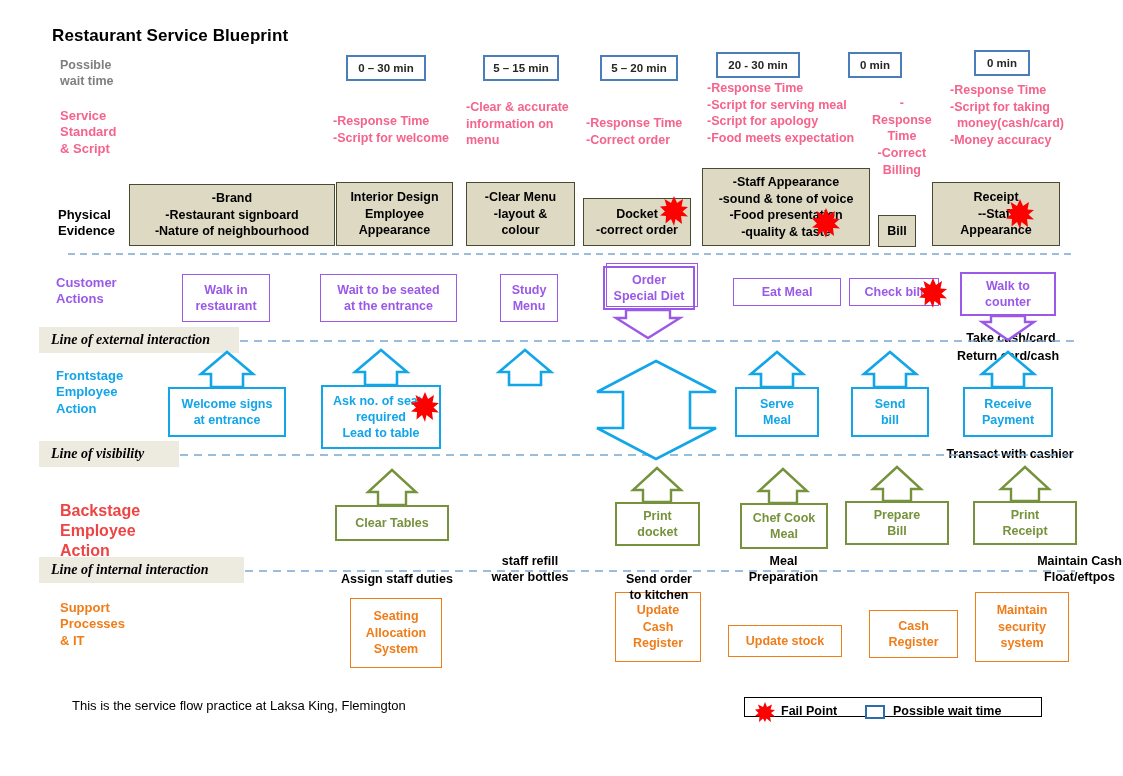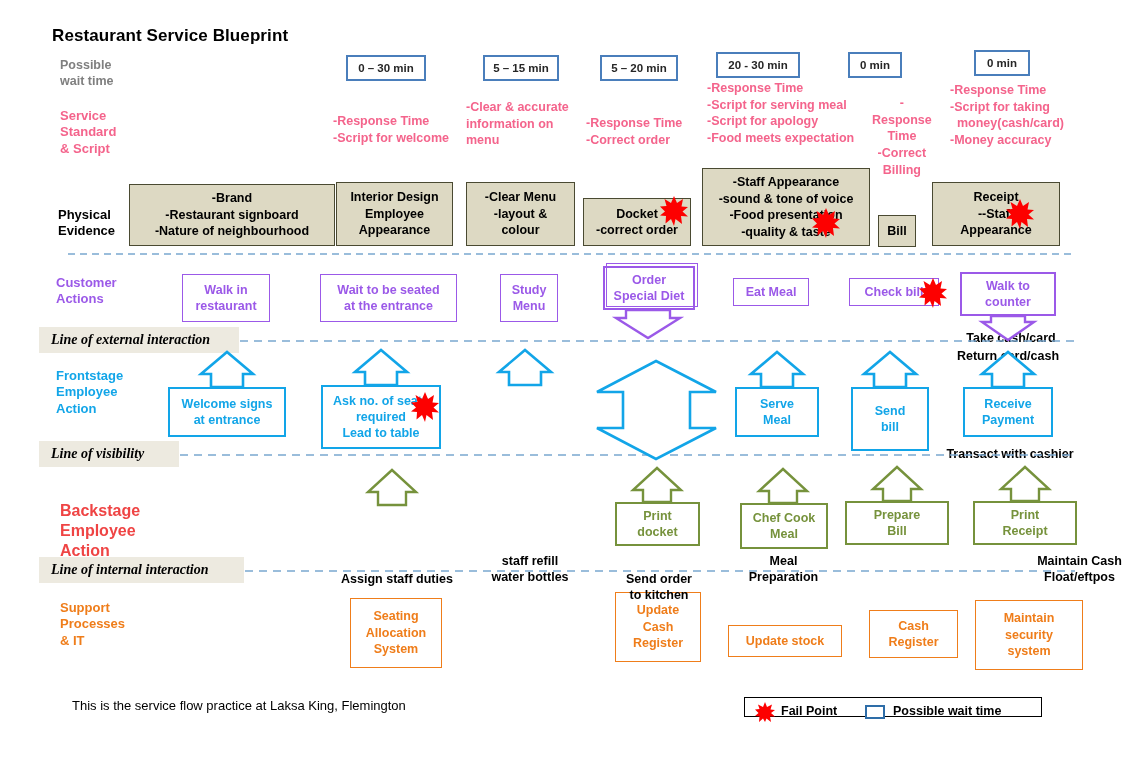--- a/index.html
+++ b/index.html
@@ -186,60 +186,61 @@
 
   <div class="abs custbox" style="left:182px; top:274px; width:88px; height:48px; white-space:pre;">Walk in
 restaurant</div>
   <div class="abs custbox" style="left:320px; top:274px; width:137px; height:48px; white-space:pre;">Wait to be seated
 at the entrance</div>
   <div class="abs custbox" style="left:500px; top:274px; width:58px; height:48px; white-space:pre;">Study
 Menu</div>
   <div class="abs custbox thick" style="left:603px; top:266px; width:92px; height:44px; white-space:pre;">Order
 Special Diet</div>
   <div class="abs" style="left:606px; top:263px; width:92px; height:44px; border:1.6px solid #9b59e8;"></div>
-  <div class="abs custbox" style="left:733px; top:278px; width:76px; height:28px;">Eat Meal</div>
+  <div class="abs custbox" style="left:733px; top:278px; width:108px; height:28px;">Eat Meal</div>
   <div class="abs custbox" style="left:849px; top:278px; width:90px; height:28px;">Check bill</div>
   <div class="abs custbox thick" style="left:960px; top:272px; width:96px; height:44px; white-space:pre;">Walk to
 counter</div>
 
   <div class="abs frontbox" style="left:168px; top:387px; width:118px; height:50px; white-space:pre;">Welcome signs
 at entrance</div>
   <div class="abs frontbox" style="left:321px; top:385px; width:120px; height:64px; white-space:pre;">Ask no. of seats
 required
 Lead to table</div>
   <div class="abs" style="left:597px; top:366px; width:118px; height:88px;">
     <span class="abs" style="left:0; top:22px; width:118px; text-align:center; color:#12a5e8; font-size:12.5px; font-weight:bold; line-height:1.35; white-space:pre;">Take
 Order</span>
   </div>
   <div class="abs frontbox" style="left:735px; top:387px; width:84px; height:50px; white-space:pre;">Serve
 Meal</div>
-  <div class="abs frontbox" style="left:851px; top:387px; width:78px; height:64px; white-space:pre;">Send
+  <div class="abs frontbox" style="left:851px; top:387px; width:78px; height:50px; white-space:pre;">Send
 bill</div>
   <div class="abs frontbox" style="left:963px; top:387px; width:90px; height:50px; white-space:pre;">Receive
 Payment</div>
 
+  <div class="abs backbox" style="left:335px; top:505px; width:114px; height:36px;">Clear Tables</div>
   <div class="abs backbox" style="left:615px; top:502px; width:85px; height:44px; white-space:pre;">Print
 docket</div>
   <div class="abs backbox" style="left:740px; top:503px; width:88px; height:46px; white-space:pre;">Chef Cook
 Meal</div>
   <div class="abs backbox" style="left:845px; top:501px; width:104px; height:44px; white-space:pre;">Prepare
 Bill</div>
   <div class="abs backbox" style="left:973px; top:501px; width:104px; height:44px; white-space:pre;">Print
 Receipt</div>
 
   <div class="abs suppbox" style="left:350px; top:598px; width:92px; height:70px; white-space:pre;">Seating
 Allocation
 System</div>
   <div class="abs suppbox" style="left:615px; top:592px; width:86px; height:70px; white-space:pre;">Update
 Cash
 Register</div>
   <div class="abs suppbox" style="left:728px; top:625px; width:114px; height:32px;">Update stock</div>
   <div class="abs suppbox" style="left:869px; top:610px; width:89px; height:48px; white-space:pre;">Cash
 Register</div>
-  <div class="abs suppbox" style="left:975px; top:592px; width:108px; height:70px; white-space:pre;margin-top:8px;">Maintain
+  <div class="abs suppbox" style="left:975px; top:592px; width:94px; height:70px; white-space:pre;">Maintain
 security
 system</div>
 
   <div class="abs lineLabel" style="left:39px; top:327px; width:200px;">Line of external  interaction</div>
   <div class="abs lineLabel" style="left:39px; top:441px; width:140px;">Line of visibility</div>
   <div class="abs lineLabel" style="left:39px; top:557px; width:205px;">Line of internal interaction</div>
 
   <div class="abs note" style="left:946px; top:330px; width:130px;">Take cash/card</div>
   <div class="abs note" style="left:938px; top:348px; width:140px;">Return card/cash</div>
   <div class="abs note" style="left:940px; top:446px; width:140px;">Transact with cashier</div>

